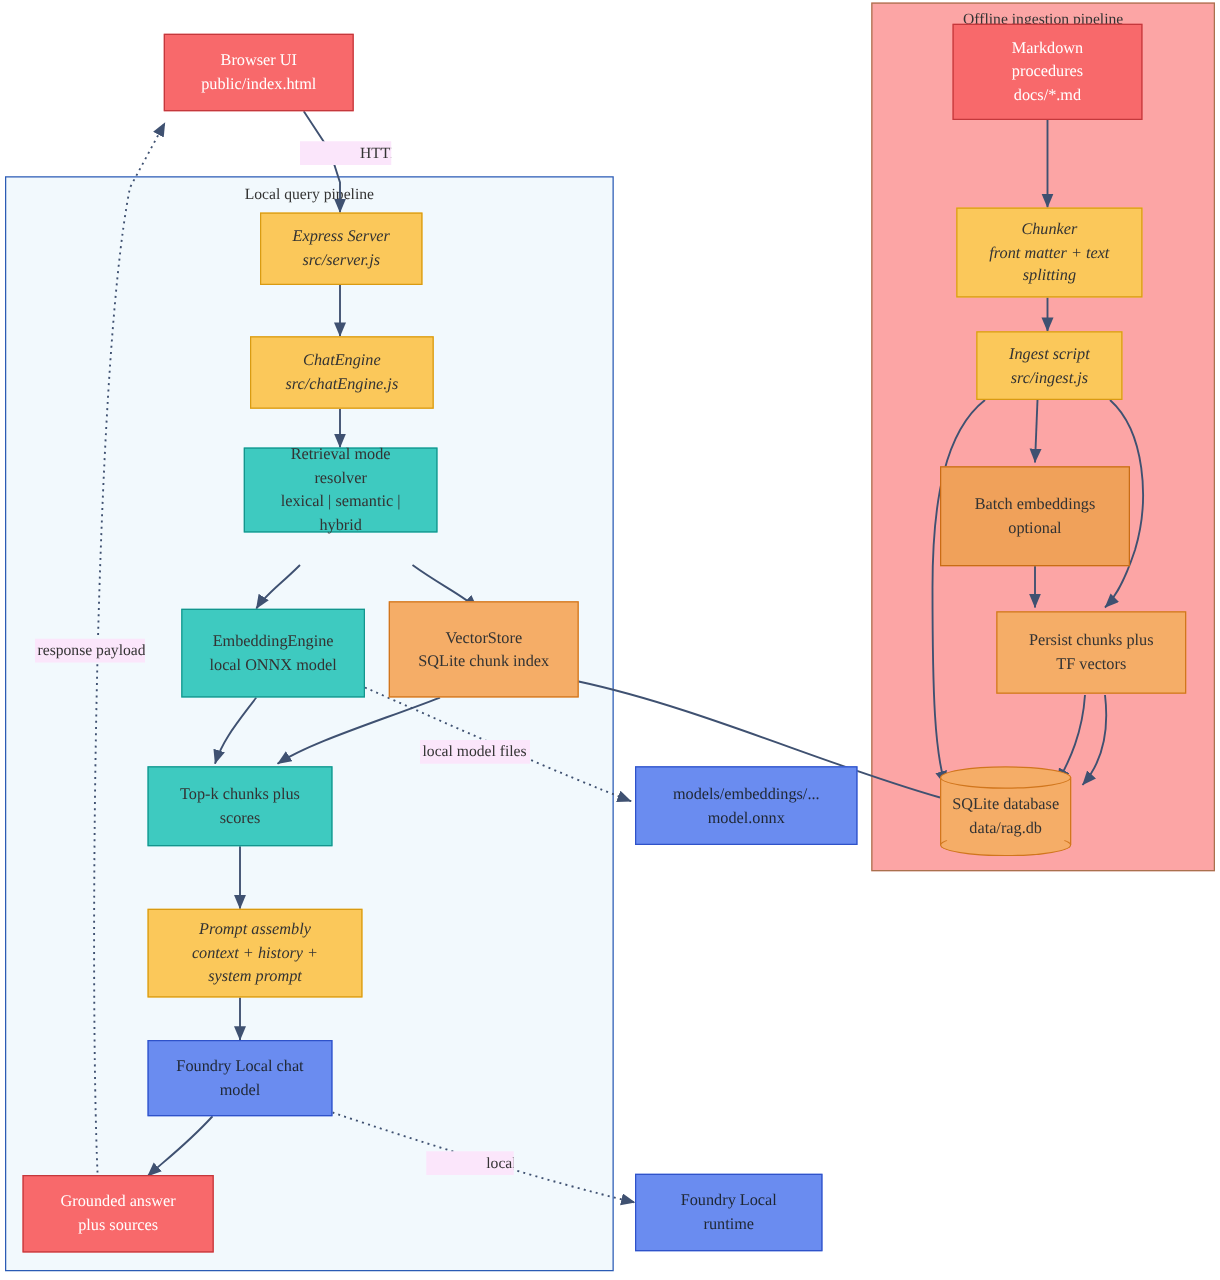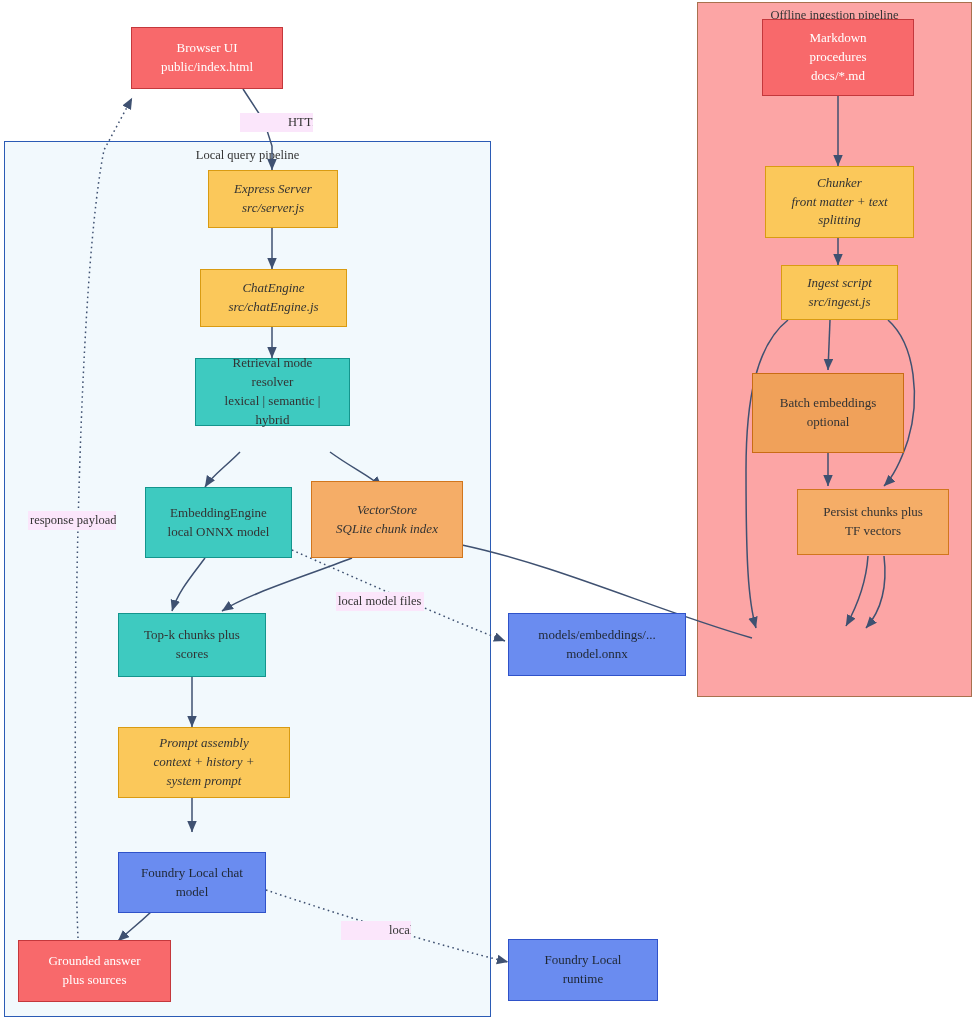--- a/index.html
+++ b/index.html
@@ -135,37 +135,37 @@
     <span class="ln">resolver</span>
     <span class="ln">lexical | semantic |</span>
     <span class="ln">hybrid</span>
   </div>
 
   <div class="node n-teal" style="left:145px;top:487px;width:147px;height:71px;">
     <span class="ln">EmbeddingEngine</span>
     <span class="ln">local ONNX model</span>
   </div>
 
-  <div class="node n-orange" style="left:311px;top:481px;width:152px;height:77px;font-style:italic;">
+  <div class="node n-orange" style="left:311px;top:481px;width:152px;height:77px;">
     <span class="ln">VectorStore</span>
     <span class="ln">SQLite chunk index</span>
   </div>
 
   <div class="node n-teal" style="left:118px;top:613px;width:148px;height:64px;">
     <span class="ln">Top-k chunks plus</span>
     <span class="ln">scores</span>
   </div>
 
   <div class="node n-yellow" style="left:118px;top:727px;width:172px;height:71px;">
     <span class="ln">Prompt assembly</span>
     <span class="ln">context + history +</span>
     <span class="ln">system prompt</span>
   </div>
 
-  <div class="node n-blue" style="left:118px;top:832px;width:148px;height:61px;margin-top:20px;">
+  <div class="node n-blue" style="left:118px;top:832px;width:148px;height:61px;">
     <span class="ln">Foundry Local chat</span>
     <span class="ln">model</span>
   </div>
 
   <div class="node n-red" style="left:18px;top:940px;width:153px;height:62px;">
     <span class="ln">Grounded answer</span>
     <span class="ln">plus sources</span>
   </div>
 
   <div class="node n-red" style="left:762px;top:19px;width:152px;height:77px;">
@@ -188,20 +188,29 @@
   <div class="node n-orange-dk" style="left:752px;top:373px;width:152px;height:80px;">
     <span class="ln">Batch embeddings</span>
     <span class="ln">optional</span>
   </div>
 
   <div class="node n-orange" style="left:797px;top:489px;width:152px;height:66px;">
     <span class="ln">Persist chunks plus</span>
     <span class="ln">TF vectors</span>
   </div>
 
+  <div class="cyl" style="left:752px;top:613px;width:105px;height:72px;">
+    <div class="body"></div>
+    <div class="bot"></div>
+    <div class="top"></div>
+    <div class="txt">
+      <span class="ln">SQLite database</span>
+      <span class="ln">data/rag.db</span>
+    </div>
+  </div>
 
   <div class="node n-blue" style="left:508px;top:613px;width:178px;height:63px;">
     <span class="ln">models/embeddings/...</span>
     <span class="ln">model.onnx</span>
   </div>
 
   <div class="node n-blue" style="left:508px;top:939px;width:150px;height:62px;">
     <span class="ln">Foundry Local</span>
     <span class="ln">runtime</span>
   </div>

